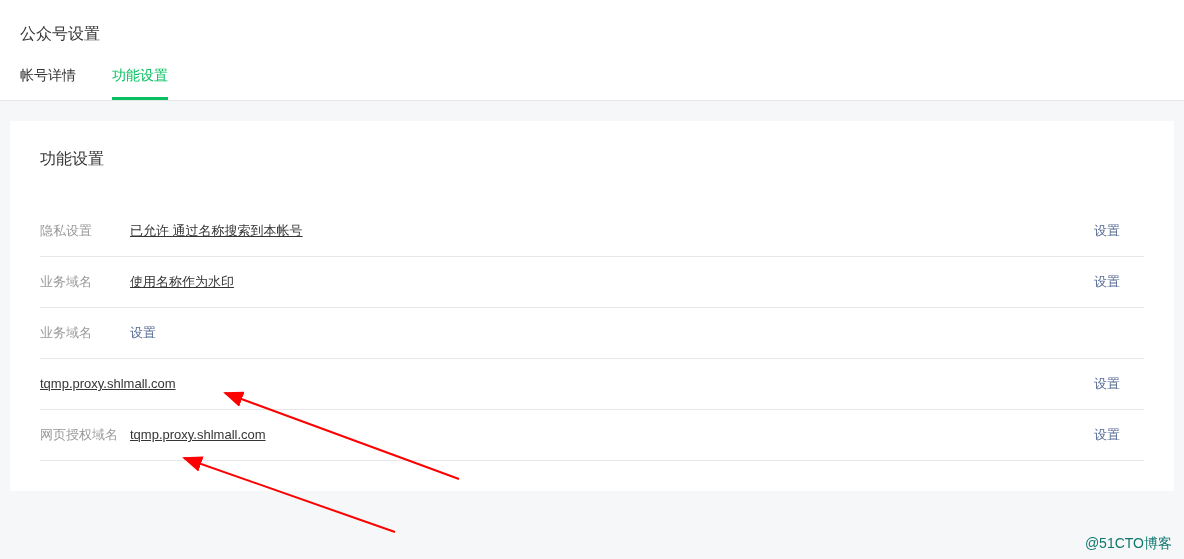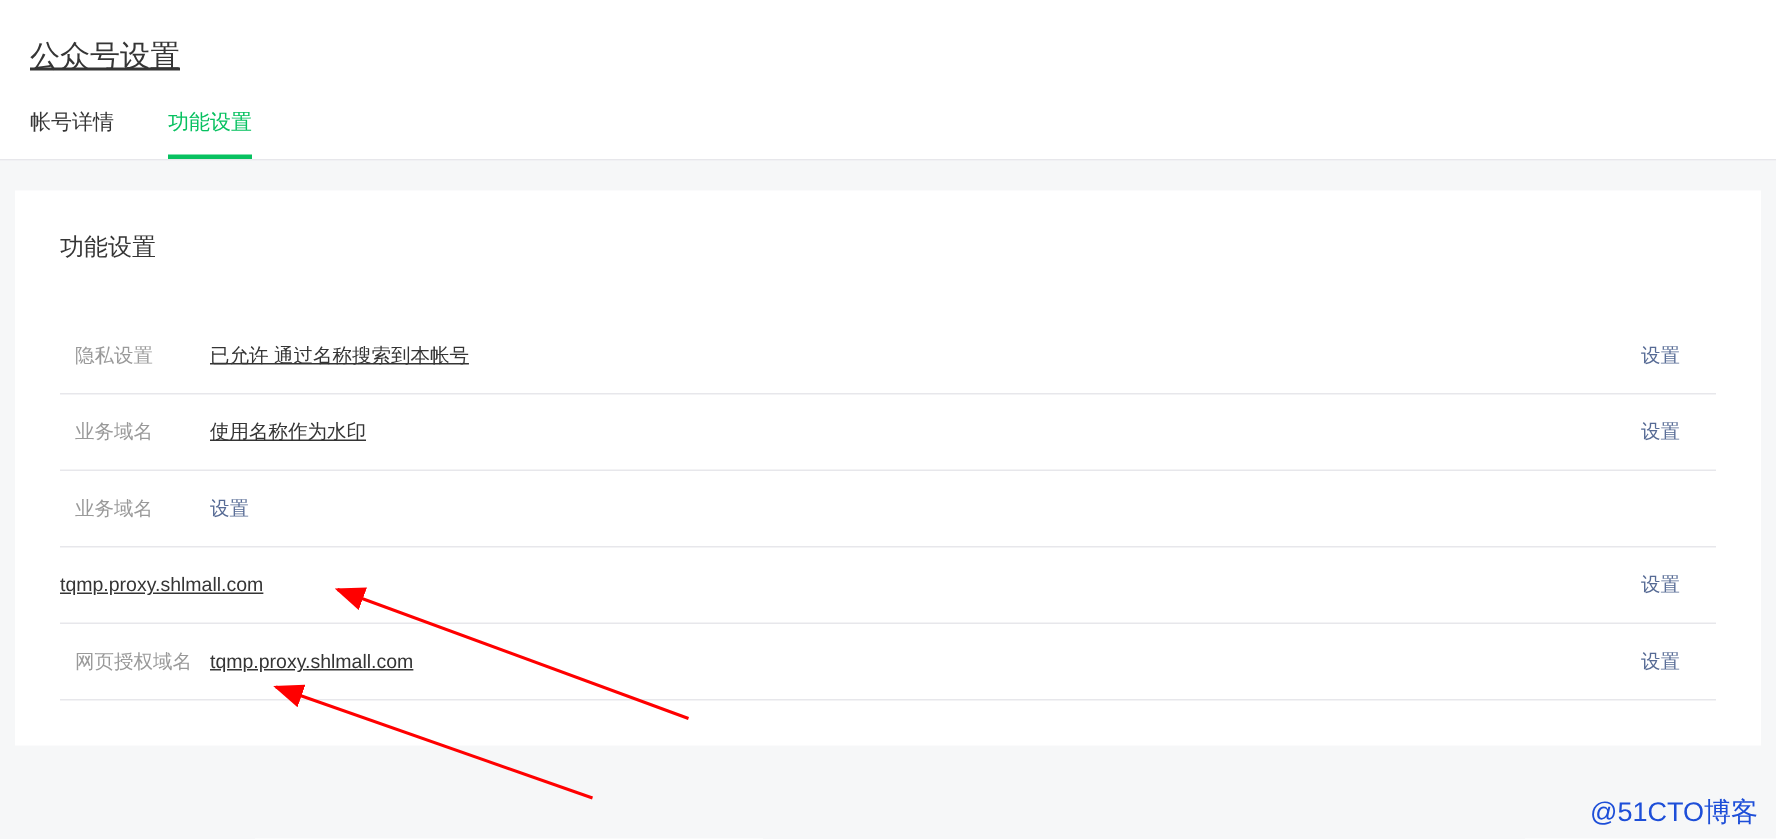--- a/index.html
+++ b/index.html
@@ -11,25 +11,24 @@
       position: relative;
       overflow: hidden;
       color: #353535;
     }
     .header {
       background: #fff;
       padding: 24px 20px 0 20px;
       border-bottom: 1px solid #e7e7eb;
     }
     .page-title {
-      font-size: 20px;
+      font-size: 16px;
       font-weight: 400;
       color: #353535;
       margin-bottom: 22px;
-      text-decoration: underline;
     }
     .tabs {
       display: flex;
       gap: 36px;
     }
     .tab {
       font-size: 14px;
       color: #353535;
       padding-bottom: 12px;
       cursor: pointer;
@@ -55,21 +54,20 @@
       align-items: flex-start;
       padding: 14px 0;
       border-bottom: 1px solid #e7e7eb;
       font-size: 13px;
       line-height: 1.7;
     }
     .setting-label {
       width: 90px;
       flex-shrink: 0;
       color: #9a9a9a;
-      margin-left: 10px;
     }
     .setting-value {
       flex: 1;
       color: #353535;
       text-decoration: underline;
     }
     .setting-value .sub {
       color: #353535;
       display: block;
     }
@@ -81,22 +79,22 @@
     .setting-action a {
       color: #576b95;
       text-decoration: none;
       cursor: pointer;
       font-size: 13px;
     }
     .watermark {
       position: absolute;
       right: 12px;
       bottom: 6px;
-      color: #1d4ed8;
-      font-size: 18px;
+      color: #0f766e;
+      font-size: 14px;
     }
     svg.annotation {
       position: absolute;
       top: 0;
       left: 0;
       pointer-events: none;
     }
   </style>
 </head>
 <body>

